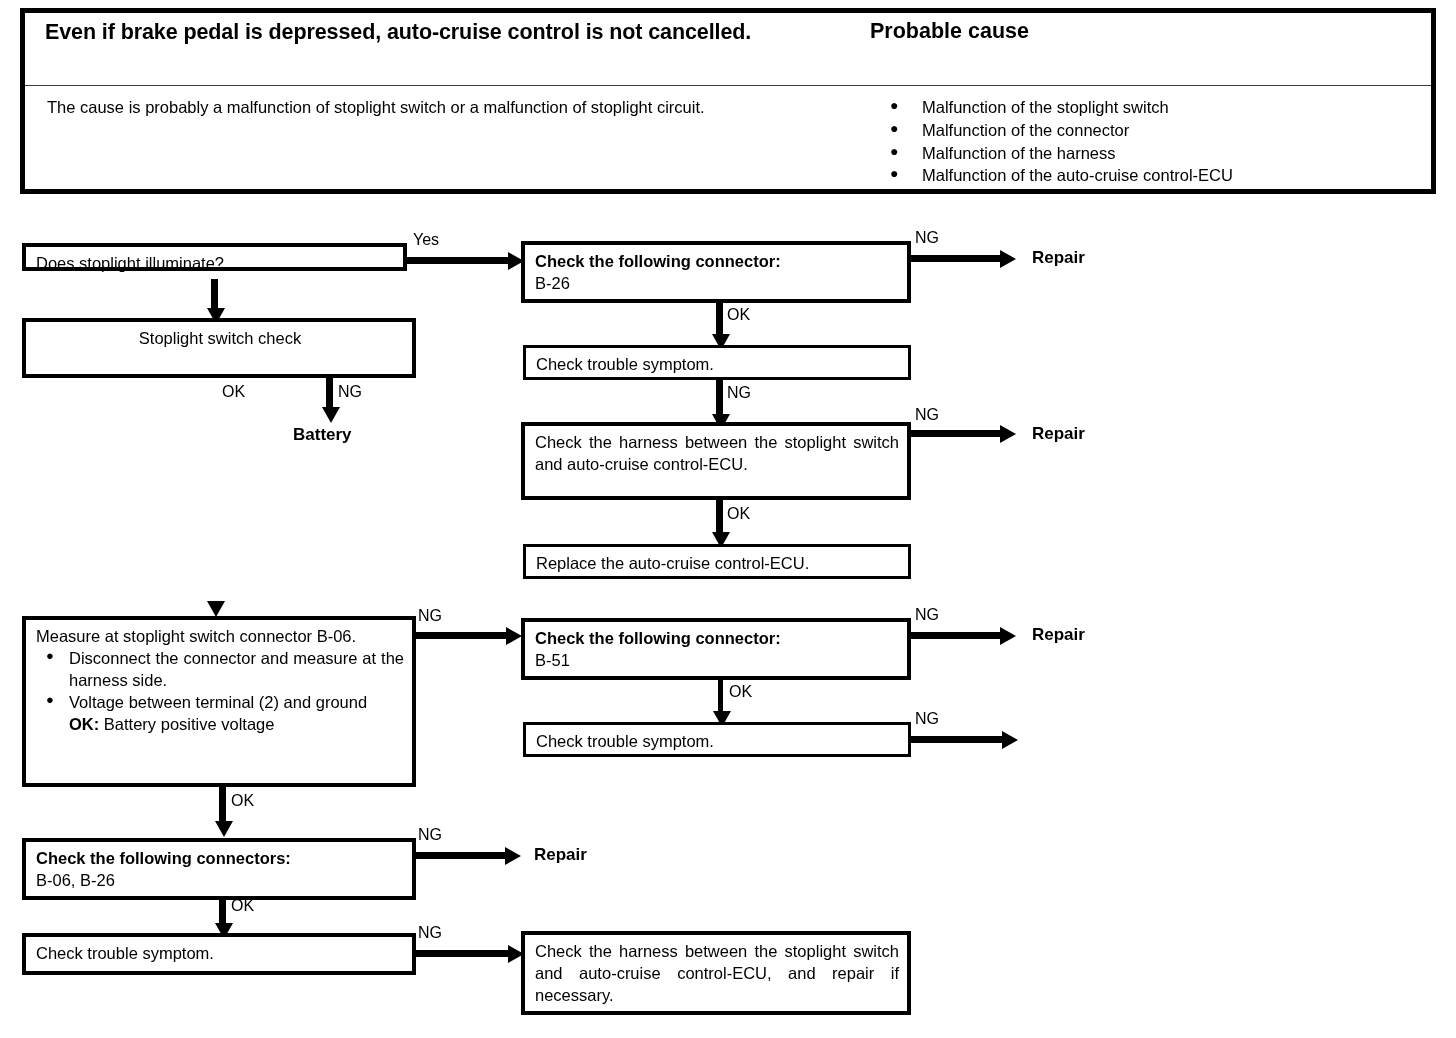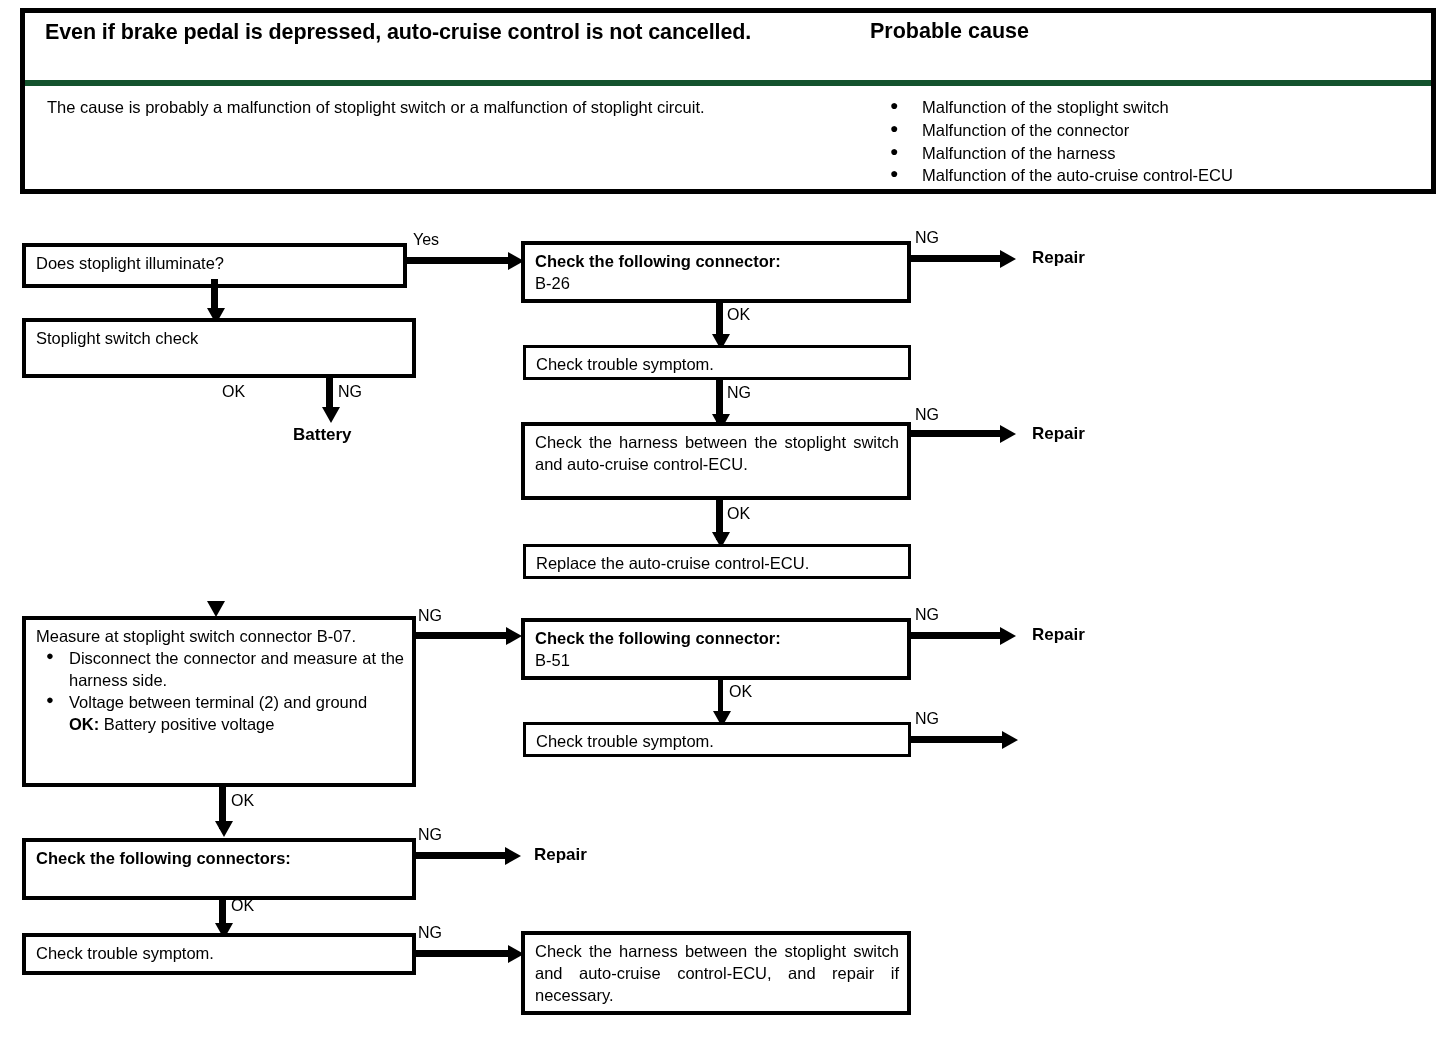--- a/index.html
+++ b/index.html
@@ -29,21 +29,21 @@
     height: 186px;
     border: 5px solid #000;
     box-sizing: border-box;
     background: #fff;
   }
   .hdr-title-row {
     position: absolute;
     left: 0; top: 0;
     width: 100%;
     height: 73px;
-    border-bottom: 6px solid #14532d;
+    border-bottom: 1px solid #14532d;
     box-sizing: border-box;
   }
   .hdr-symptom {
     position: absolute;
     left: 20px;
     top: 6px;
     width: 800px;
     font-size: 21.5px;
     font-weight: bold;
     line-height: 1.28;
@@ -184,33 +184,33 @@
         <span class="bullet">●</span>
         <span>Malfunction of the harness</span>
       </div>
       <div class="cause-li">
         <span class="bullet">●</span>
         <span>Malfunction of the auto-cruise control-ECU</span>
       </div>
     </div>
   </div>
 
-  <div class="box" style="left:22px; top:243px; width:385px; height:45px;">
+  <div class="box" style="left:22px; top:243px; width:385px; height:28px;">
     <span>Does stoplight illuminate?</span>
   </div>
 
   <div class="hline" style="left:405px; top:257px; width:105px;"></div>
   <div class="arrow-r" style="left:508px; top:252px;"></div>
   <div class="elabel" style="left:413px; top:231px;">Yes</div>
 
   <div class="vline" style="left:211px; top:279px; height:33px;"></div>
   <div class="arrow-d" style="left:207px; top:308px;"></div>
   <div class="elabel" style="left:222px; top:284px;margin-top:40px;">No</div>
 
-  <div class="box" style="left:22px; top:318px; width:394px; height:60px;">
+  <div class="box" style="left:22px; top:318px; width:394px; height:60px;text-align:center;">
     <span>Stoplight switch check</span>
   </div>
 
   <div class="vline faint" style="left:211px; top:378px; height:235px;"></div>
   <div class="arrow-d" style="left:207px; top:601px;"></div>
   <div class="elabel" style="left:222px; top:383px;">OK</div>
 
   <div class="vline" style="left:326px; top:378px; height:34px;"></div>
   <div class="arrow-d" style="left:322px; top:407px;"></div>
   <div class="elabel" style="left:338px; top:383px;">NG</div>
@@ -250,21 +250,21 @@
 
   <div class="vline" style="left:716px; top:500px; height:40px;"></div>
   <div class="arrow-d" style="left:712px; top:532px;"></div>
   <div class="elabel" style="left:727px; top:505px;">OK</div>
 
   <div class="box thin" style="left:523px; top:544px; width:388px; height:35px;">
     <span>Replace the auto-cruise control-ECU.</span>
   </div>
 
   <div class="box" style="left:22px; top:616px; width:394px; height:171px;">
-    <div style="text-align:justify; text-align-last:left;">Measure at stoplight switch connector B-07.</div>
+    <div style="text-align:justify; text-align-last:left;">Measure at stoplight switch connector B-06.</div>
     <ul class="bullets">
       <li>
         <span class="bullet">●</span>
         <span>Disconnect the connector and measure at the harness side.</span>
       </li>
       <li>
         <span class="bullet">●</span>
         <span>Voltage between terminal (2) and ground</span>
       </li>
     </ul>
@@ -300,20 +300,21 @@
     <span>Check trouble symptom.</span>
   </div>
 
   <div class="hline" style="left:909px; top:736px; width:95px;"></div>
   <div class="arrow-r" style="left:1002px; top:731px;"></div>
   <div class="elabel" style="left:915px; top:710px;">NG</div>
 
 
   <div class="box" style="left:22px; top:838px; width:394px; height:62px;">
     <div class="bold">Check the following connectors:</div>
+    <div class="subline">B-06, B-26</div>
   </div>
 
   <div class="hline" style="left:414px; top:852px; width:93px;"></div>
   <div class="arrow-r" style="left:505px; top:847px;"></div>
   <div class="elabel" style="left:418px; top:826px;">NG</div>
   <div class="terminal" style="left:534px; top:845px;">Repair</div>
 
   <div class="vline" style="left:219px; top:900px; height:30px;"></div>
   <div class="arrow-d" style="left:215px; top:923px;"></div>
   <div class="elabel" style="left:231px; top:897px;">OK</div>

